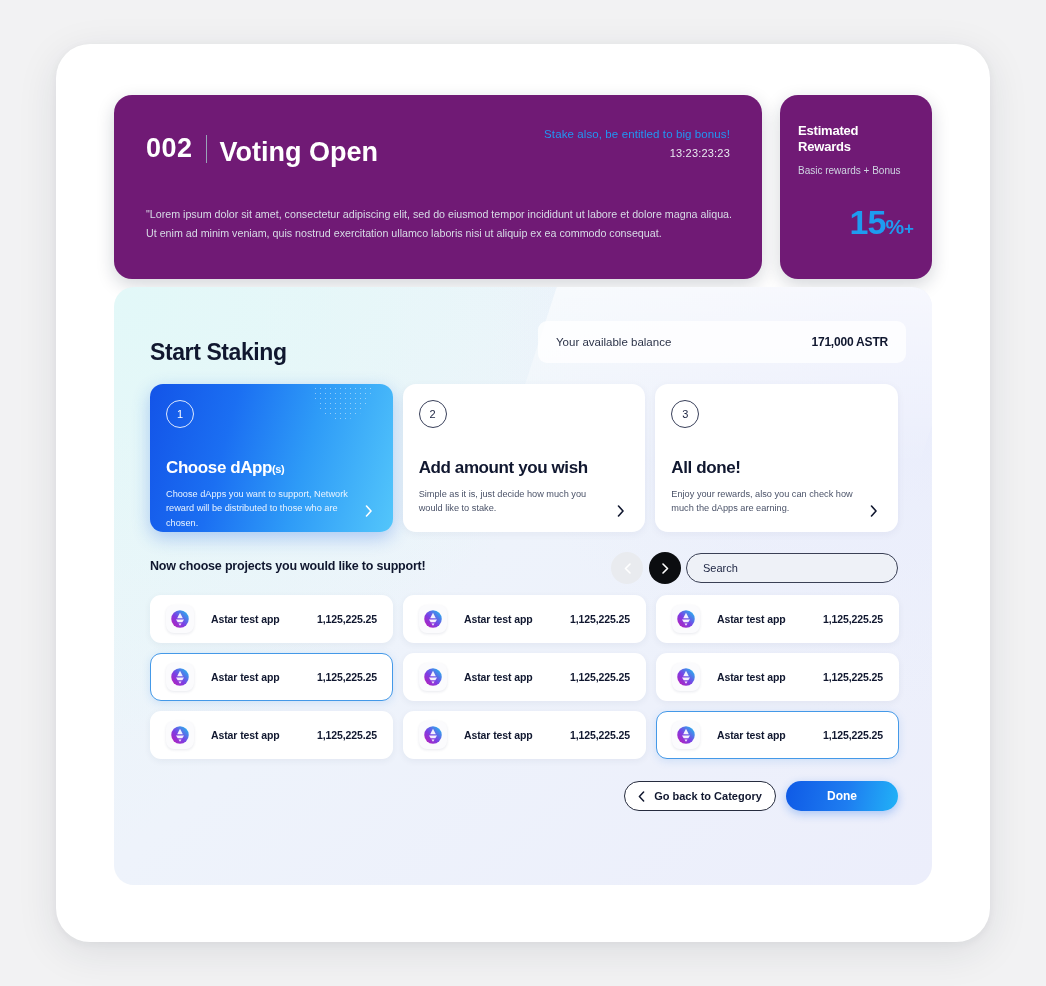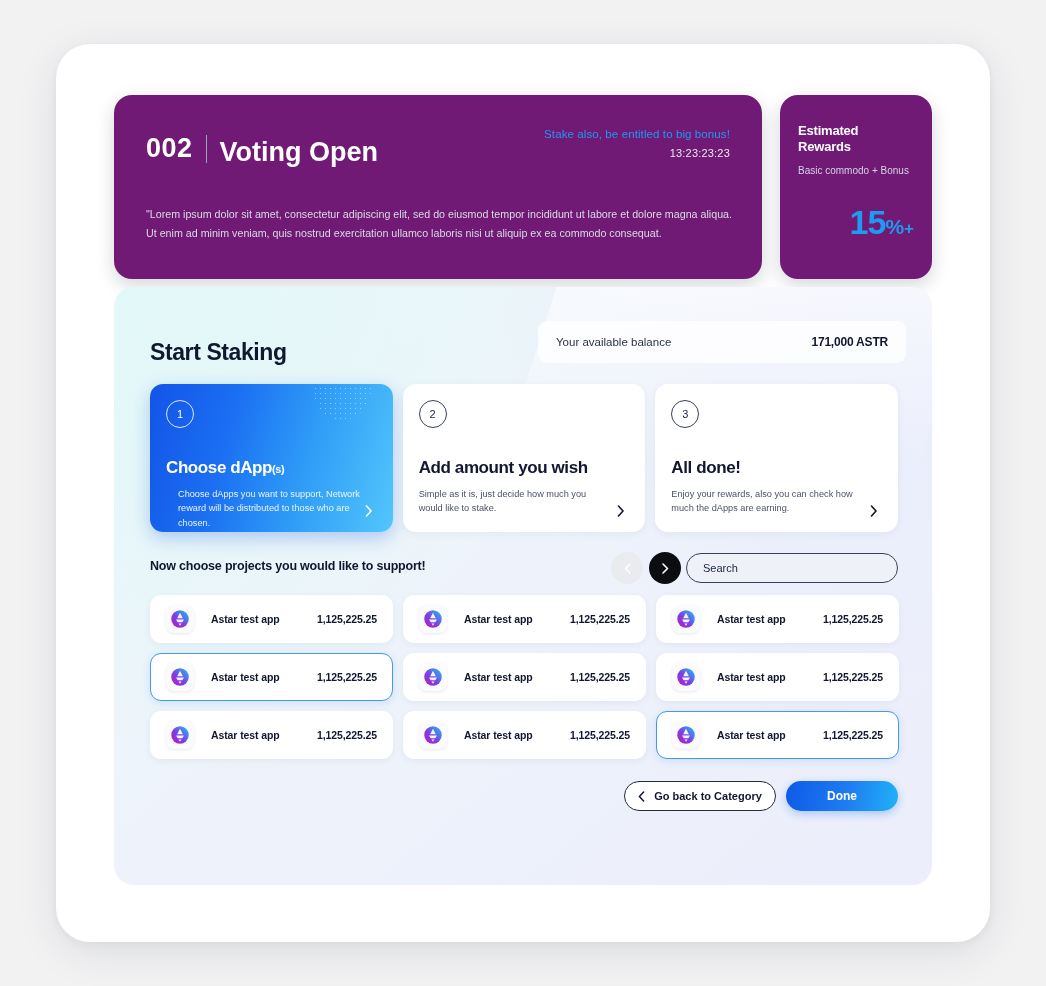--- a/index.html
+++ b/index.html
@@ -224,21 +224,21 @@
   .step-card.active .step-title { color: #ffffff; }
 
   .step-desc {
     position: absolute;
     left: 16px; top: 103px;
     width: 184px;
     font-size: 9.2px;
     line-height: 1.55;
   }
   .step-card.plain .step-desc { color: #4a5268; }
-  .step-card.active .step-desc { color: #eaf4ff; margin-left: 12px; }
+  .step-card.active .step-desc { color: #eaf4ff; }
 
   .step-arrow {
     position: absolute;
     right: 16px; bottom: 17px;
     width: 12px; height: 12px;
   }
 
   
   #choose-row {
     position: absolute;
@@ -366,21 +366,21 @@
       </div>
       <div id="banner-promo">
         <div id="banner-promo-text">Stake also, be entitled to big bonus!</div>
         <div id="banner-timer">13:23:23:23</div>
       </div>
       <div id="banner-desc">"Lorem ipsum dolor sit amet, consectetur adipiscing elit, sed do eiusmod tempor incididunt ut labore et dolore magna aliqua. Ut enim ad minim veniam, quis nostrud exercitation ullamco laboris nisi ut aliquip ex ea commodo consequat.</div>
     </div>
 
     <div id="rewards-card" class="dark-card">
       <div id="rewards-title">Estimated Rewards</div>
-      <div id="rewards-sub">Basic commodo + Bonus</div>
+      <div id="rewards-sub">Basic rewards + Bonus</div>
       <div id="rewards-value">
         <span id="rewards-num">15</span><span id="rewards-pct">%</span><span id="rewards-plus">+</span>
       </div>
     </div>
   </div>
 
   <div id="staking-panel">
     <div id="panel-sheen"></div>
 
     <div id="panel-head">

